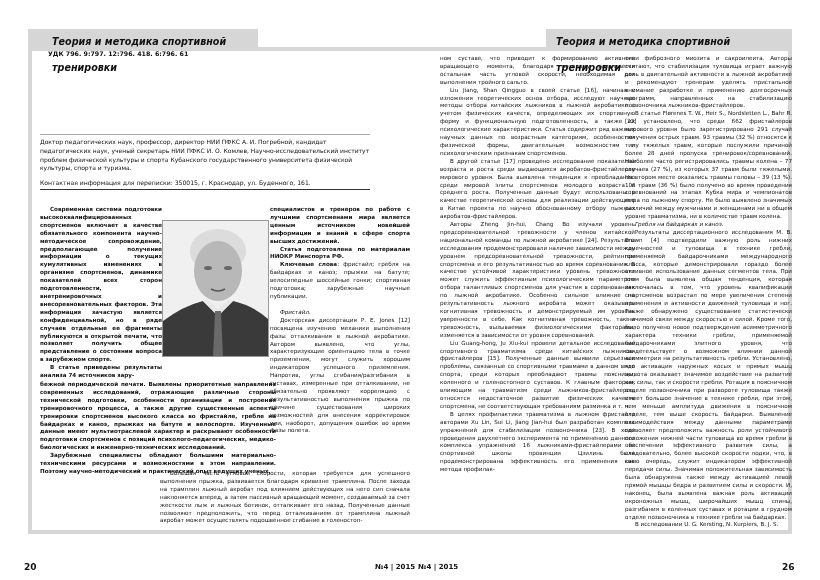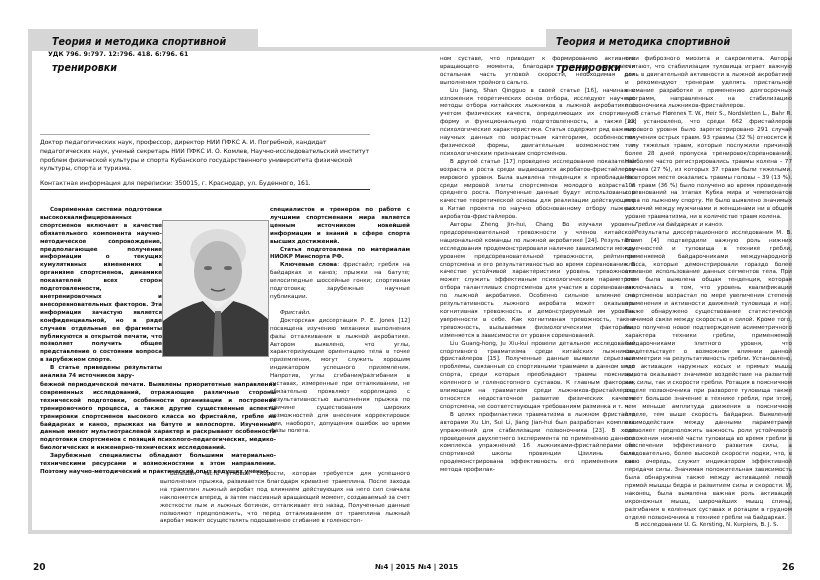--- a/index.html
+++ b/index.html
@@ -10,21 +10,21 @@
 
   
   .frame-left { position: absolute; left: 28px; top: 47px; width: 382px; height: 487px; border: 4px solid #d6d6d6; border-right: none; background: #fff; }
   .frame-right { position: absolute; left: 410px; top: 47px; width: 382px; height: 487px; border: 4px solid #d6d6d6; border-left: none; background: #fff; }
 
   .header-tab { position: absolute; top: 29px; height: 19px; background: #d6d6d6; font-family: "DejaVu Sans", sans-serif; font-weight: bold; font-size: 9.6px; line-height: 26px; color: #111; font-style: italic; }
   .header-tab.left { left: 28px; width: 230px; padding-left: 24px; }
   .header-tab.right { left: 546px; width: 246px; padding-left: 10px; }
 
   .page-num { position: absolute; top: 562px; font-size: 9px; font-weight: bold; }
-  .page-num.left { left: 33px; }
+  .page-num.left { left: 24px; }
   .page-num.right { left: 782px; }
   .issue { position: absolute; top: 563px; font-size: 7px; font-weight: bold; }
   .issue.left { left: 375px; }
   .issue.right { left: 418px; }
 
   .udk { position: absolute; left: 48px; top: 50px; font-size: 6.3px; font-weight: bold; }
 
   .title { position: absolute; left: 40px; top: 65px; width: 370px; font-family: "DejaVu Sans", sans-serif; font-weight: bold; font-size: 12.3px; line-height: 16px; letter-spacing: -0.1px; }
 
   .authors { position: absolute; left: 40px; top: 134px; width: 330px; border-top: 1.5px solid #aaa; padding-top: 3px; font-size: 6px; line-height: 8.8px; }

